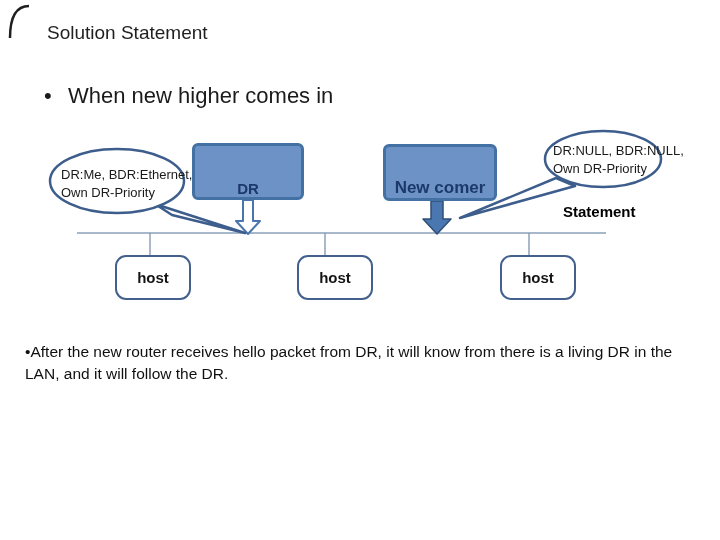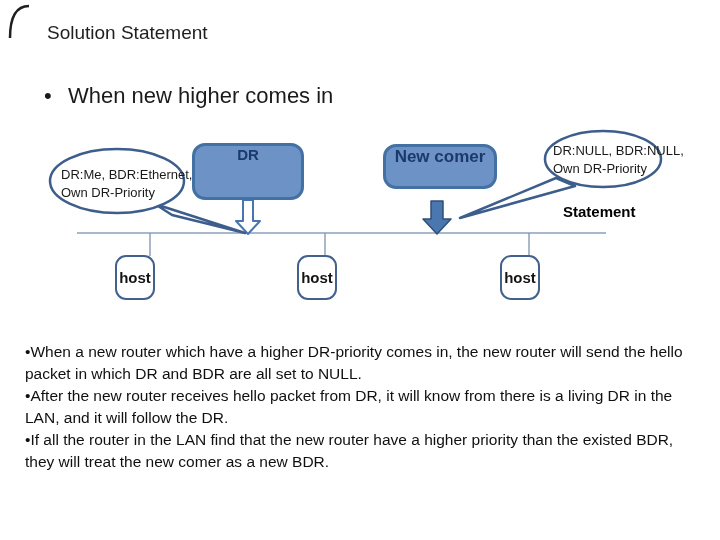--- a/index.html
+++ b/index.html
@@ -34,33 +34,33 @@
     font-size: 22px;
     color: #1a1a1a;
     display: flex;
   }
   .main-bullet .dot { width: 24px; }
 
   .node-box {
     position: absolute;
     background: #6d92c6;
     border: 3px solid #4471a3;
-    border-radius: 13px;
+    border-radius: 6px;
     display: flex;
-    align-items: flex-start;
+    align-items: flex-end;
     justify-content: center;
     color: #1b3a6b;
   }
   .dr-box    { left: 192px; top: 143px; width: 112px; height: 57px; font-size: 15px; font-weight: 600; }
-  .newcomer-box { left: 383px; top: 144px; width: 114px; height: 45px; font-size: 17px; font-weight: 700; }
+  .newcomer-box { left: 383px; top: 144px; width: 114px; height: 57px; font-size: 17px; font-weight: 700; }
 
   .host-box {
     position: absolute;
     top: 255px;
-    width: 40px; height: 45px;
+    width: 76px; height: 45px;
     background: #ffffff;
     border: 2.5px solid #44618e;
     border-radius: 11px;
     display: flex;
     align-items: center;
     justify-content: center;
     font-size: 15px;
     font-weight: 700;
     color: #141414;
   }
@@ -149,18 +149,16 @@
     <span>host</span>
   </div>
   <div class="host-box host-2">
     <span>host</span>
   </div>
   <div class="host-box host-3">
     <span>host</span>
   </div>
 
   <div class="body-text">
-    <div>•When a new router which have a higher DR-priority comes in, the new router will send the hello packet in which DR and BDR are all set to NULL.</div>
     <div>•After the new router receives hello packet from DR, it will know from there is a living DR in the LAN, and it will follow the DR.</div>
-    <div>•If all the router in the LAN find that the new router have a higher priority than the existed BDR, they will treat the new comer as a new BDR.</div>
   </div>
 
 </div>
 
 </body></html>

